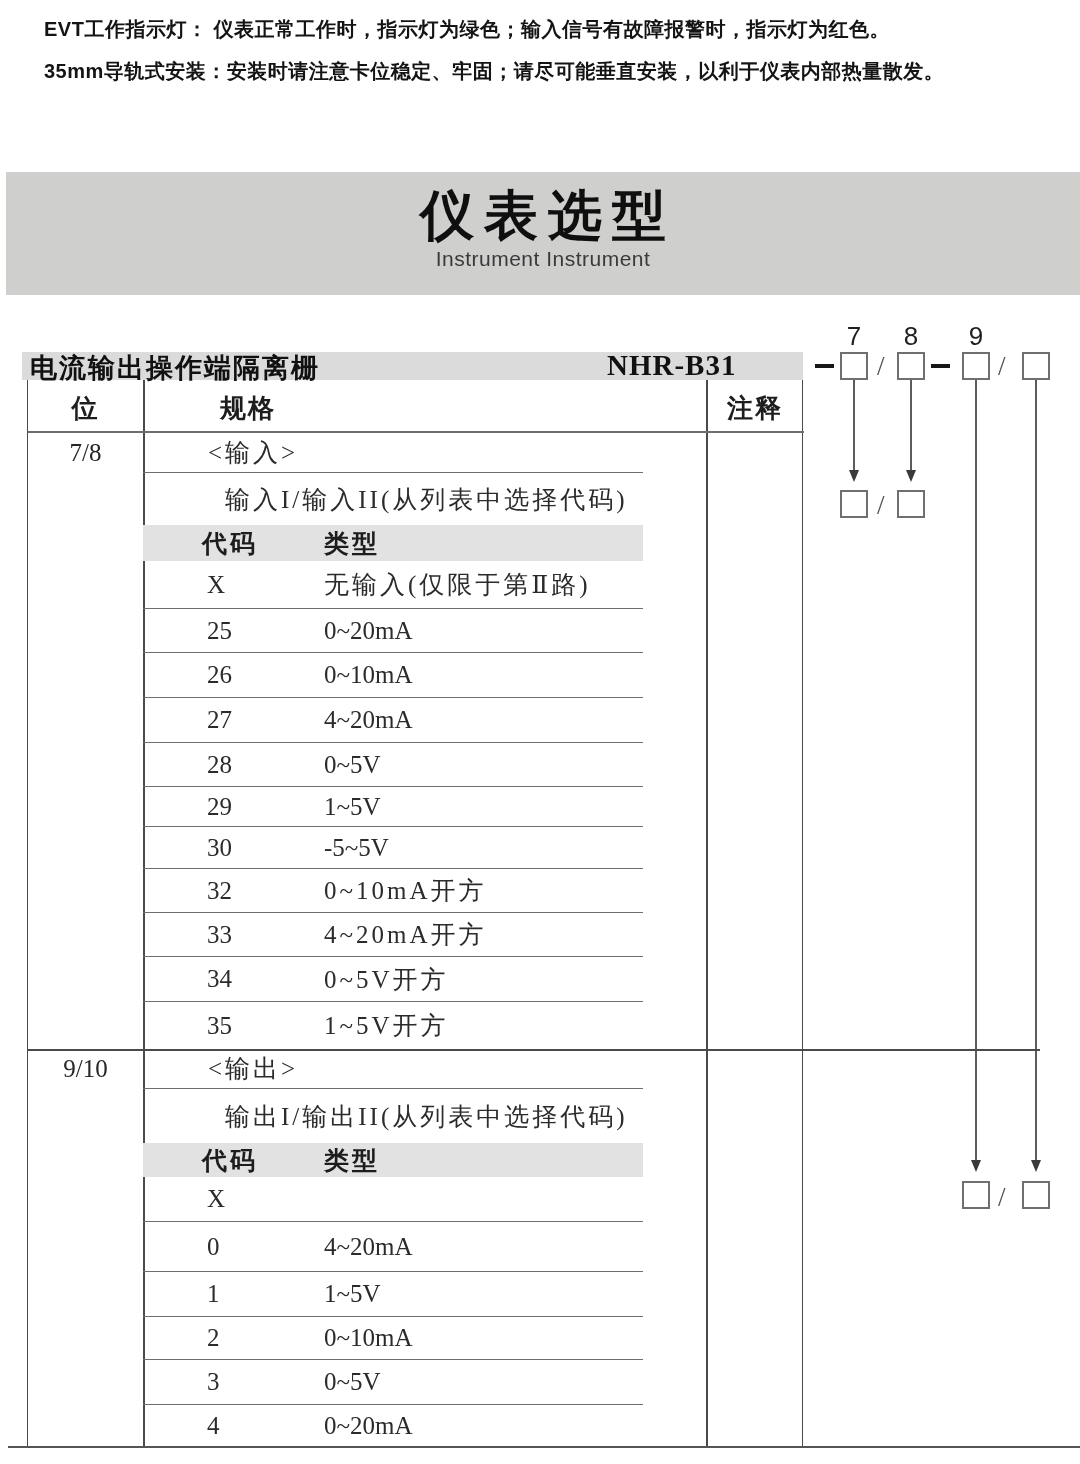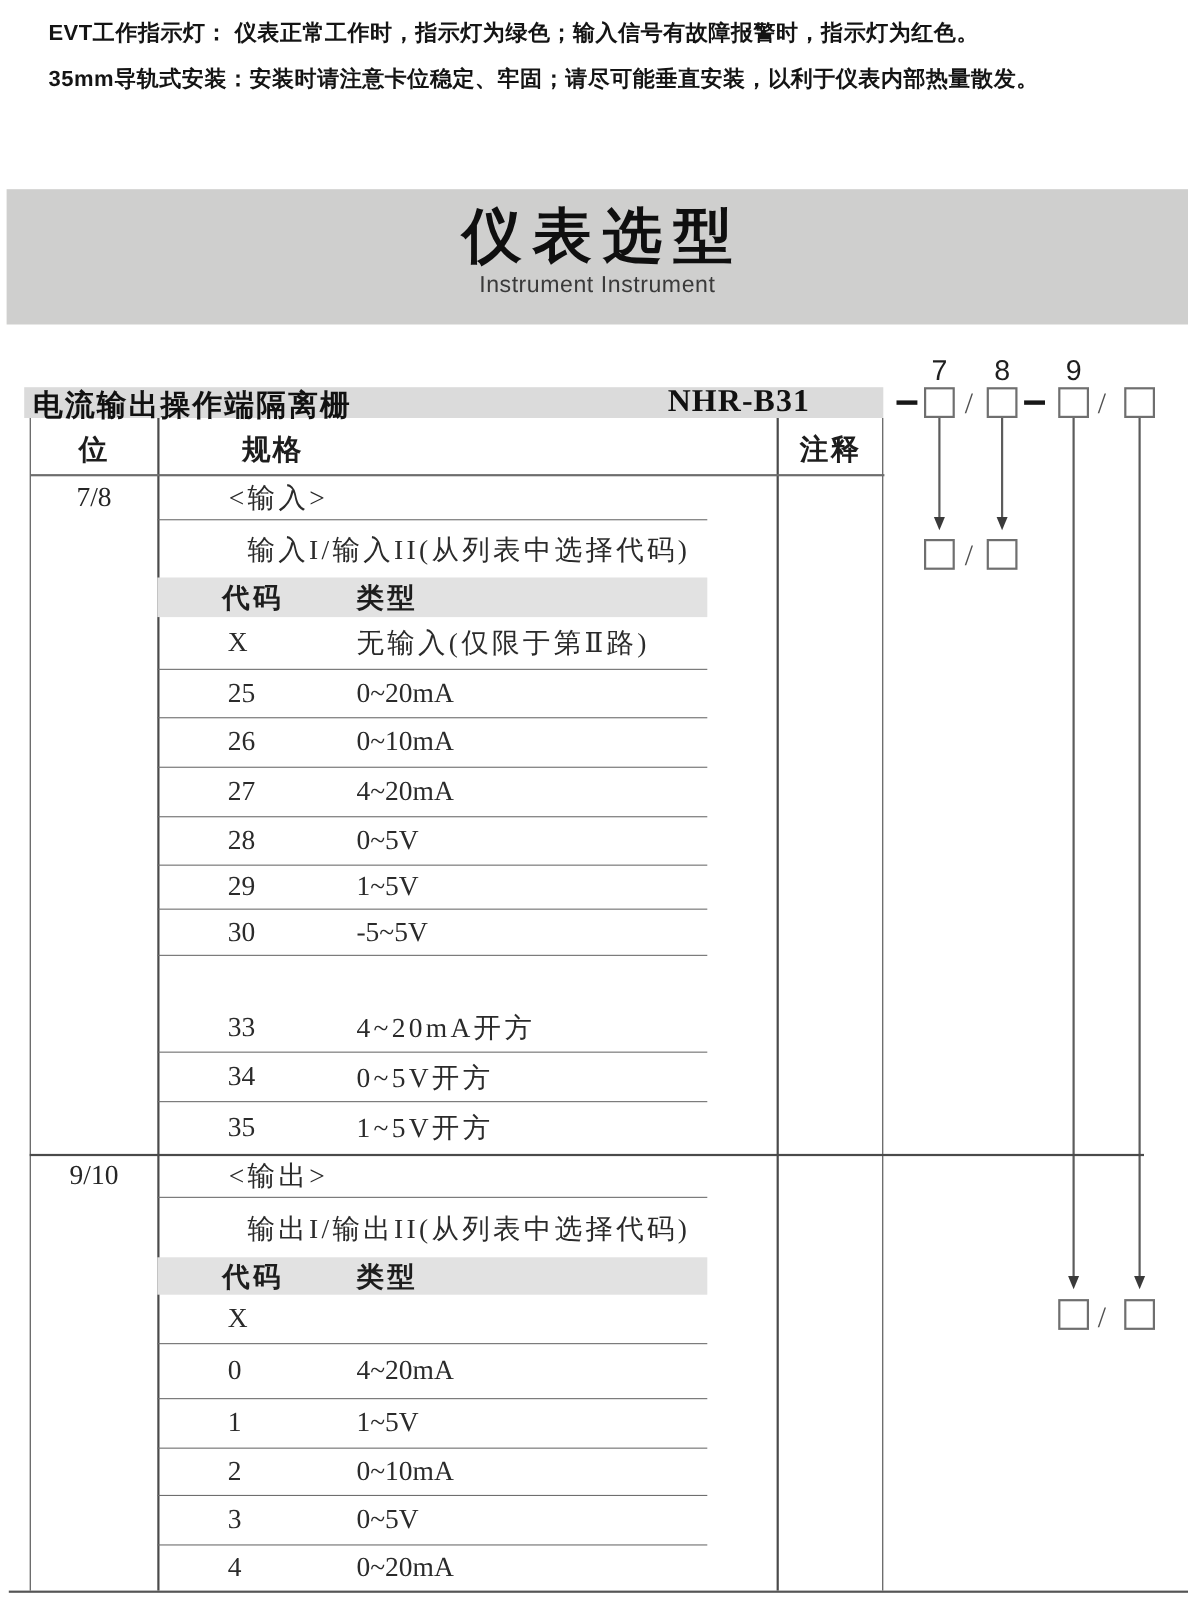--- a/index.html
+++ b/index.html
@@ -164,20 +164,24 @@
         <div class="cell c-type">0~5V</div>
       </div>
       <div class="trow bline" style="top: 407px; height: 40px;">
         <div class="cell c-code">29</div>
         <div class="cell c-type">1~5V</div>
       </div>
       <div class="trow bline" style="top: 447px; height: 42px;">
         <div class="cell c-code">30</div>
         <div class="cell c-type">-5~5V</div>
       </div>
+      <div class="trow bline" style="top: 489px; height: 44px;">
+        <div class="cell c-code">32</div>
+        <div class="cell c-type zh">0~10mA开方</div>
+      </div>
       <div class="trow bline" style="top: 533px; height: 44px;">
         <div class="cell c-code">33</div>
         <div class="cell c-type zh">4~20mA开方</div>
       </div>
       <div class="trow bline" style="top: 577px; height: 45px;">
         <div class="cell c-code">34</div>
         <div class="cell c-type zh">0~5V开方</div>
       </div>
       <div class="trow" style="top: 622px; height: 47px;">
         <div class="cell c-code">35</div>

